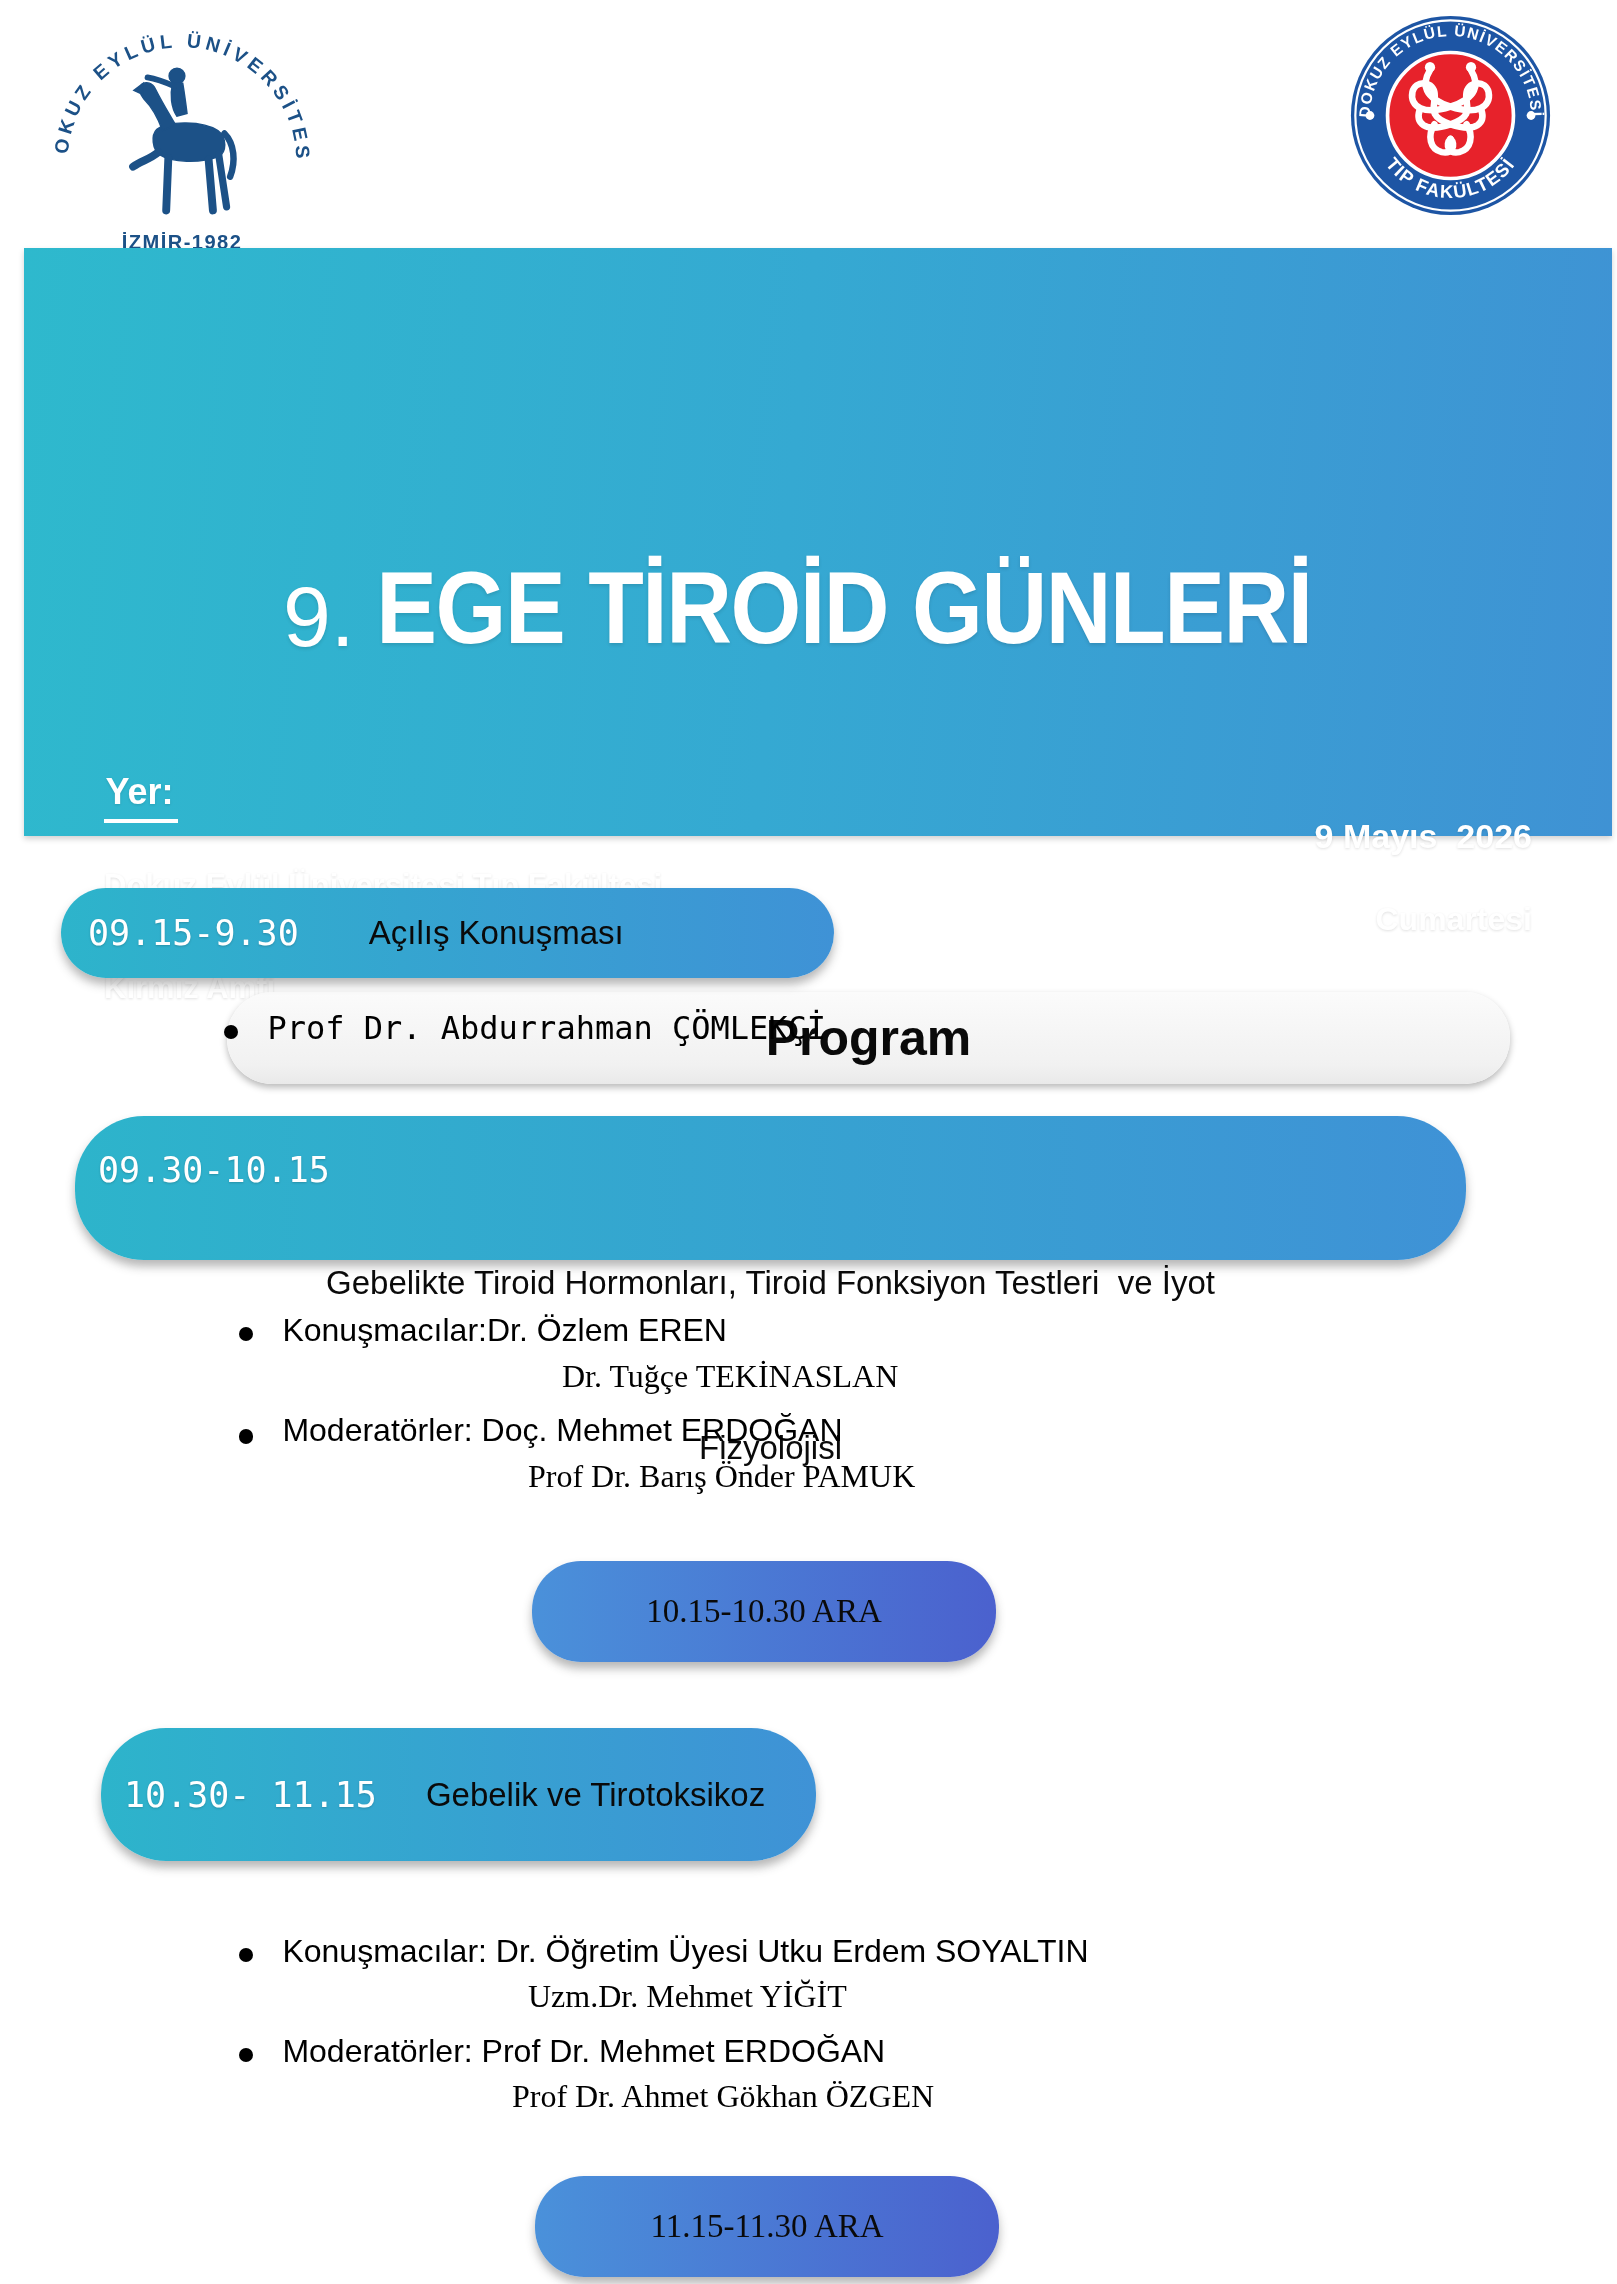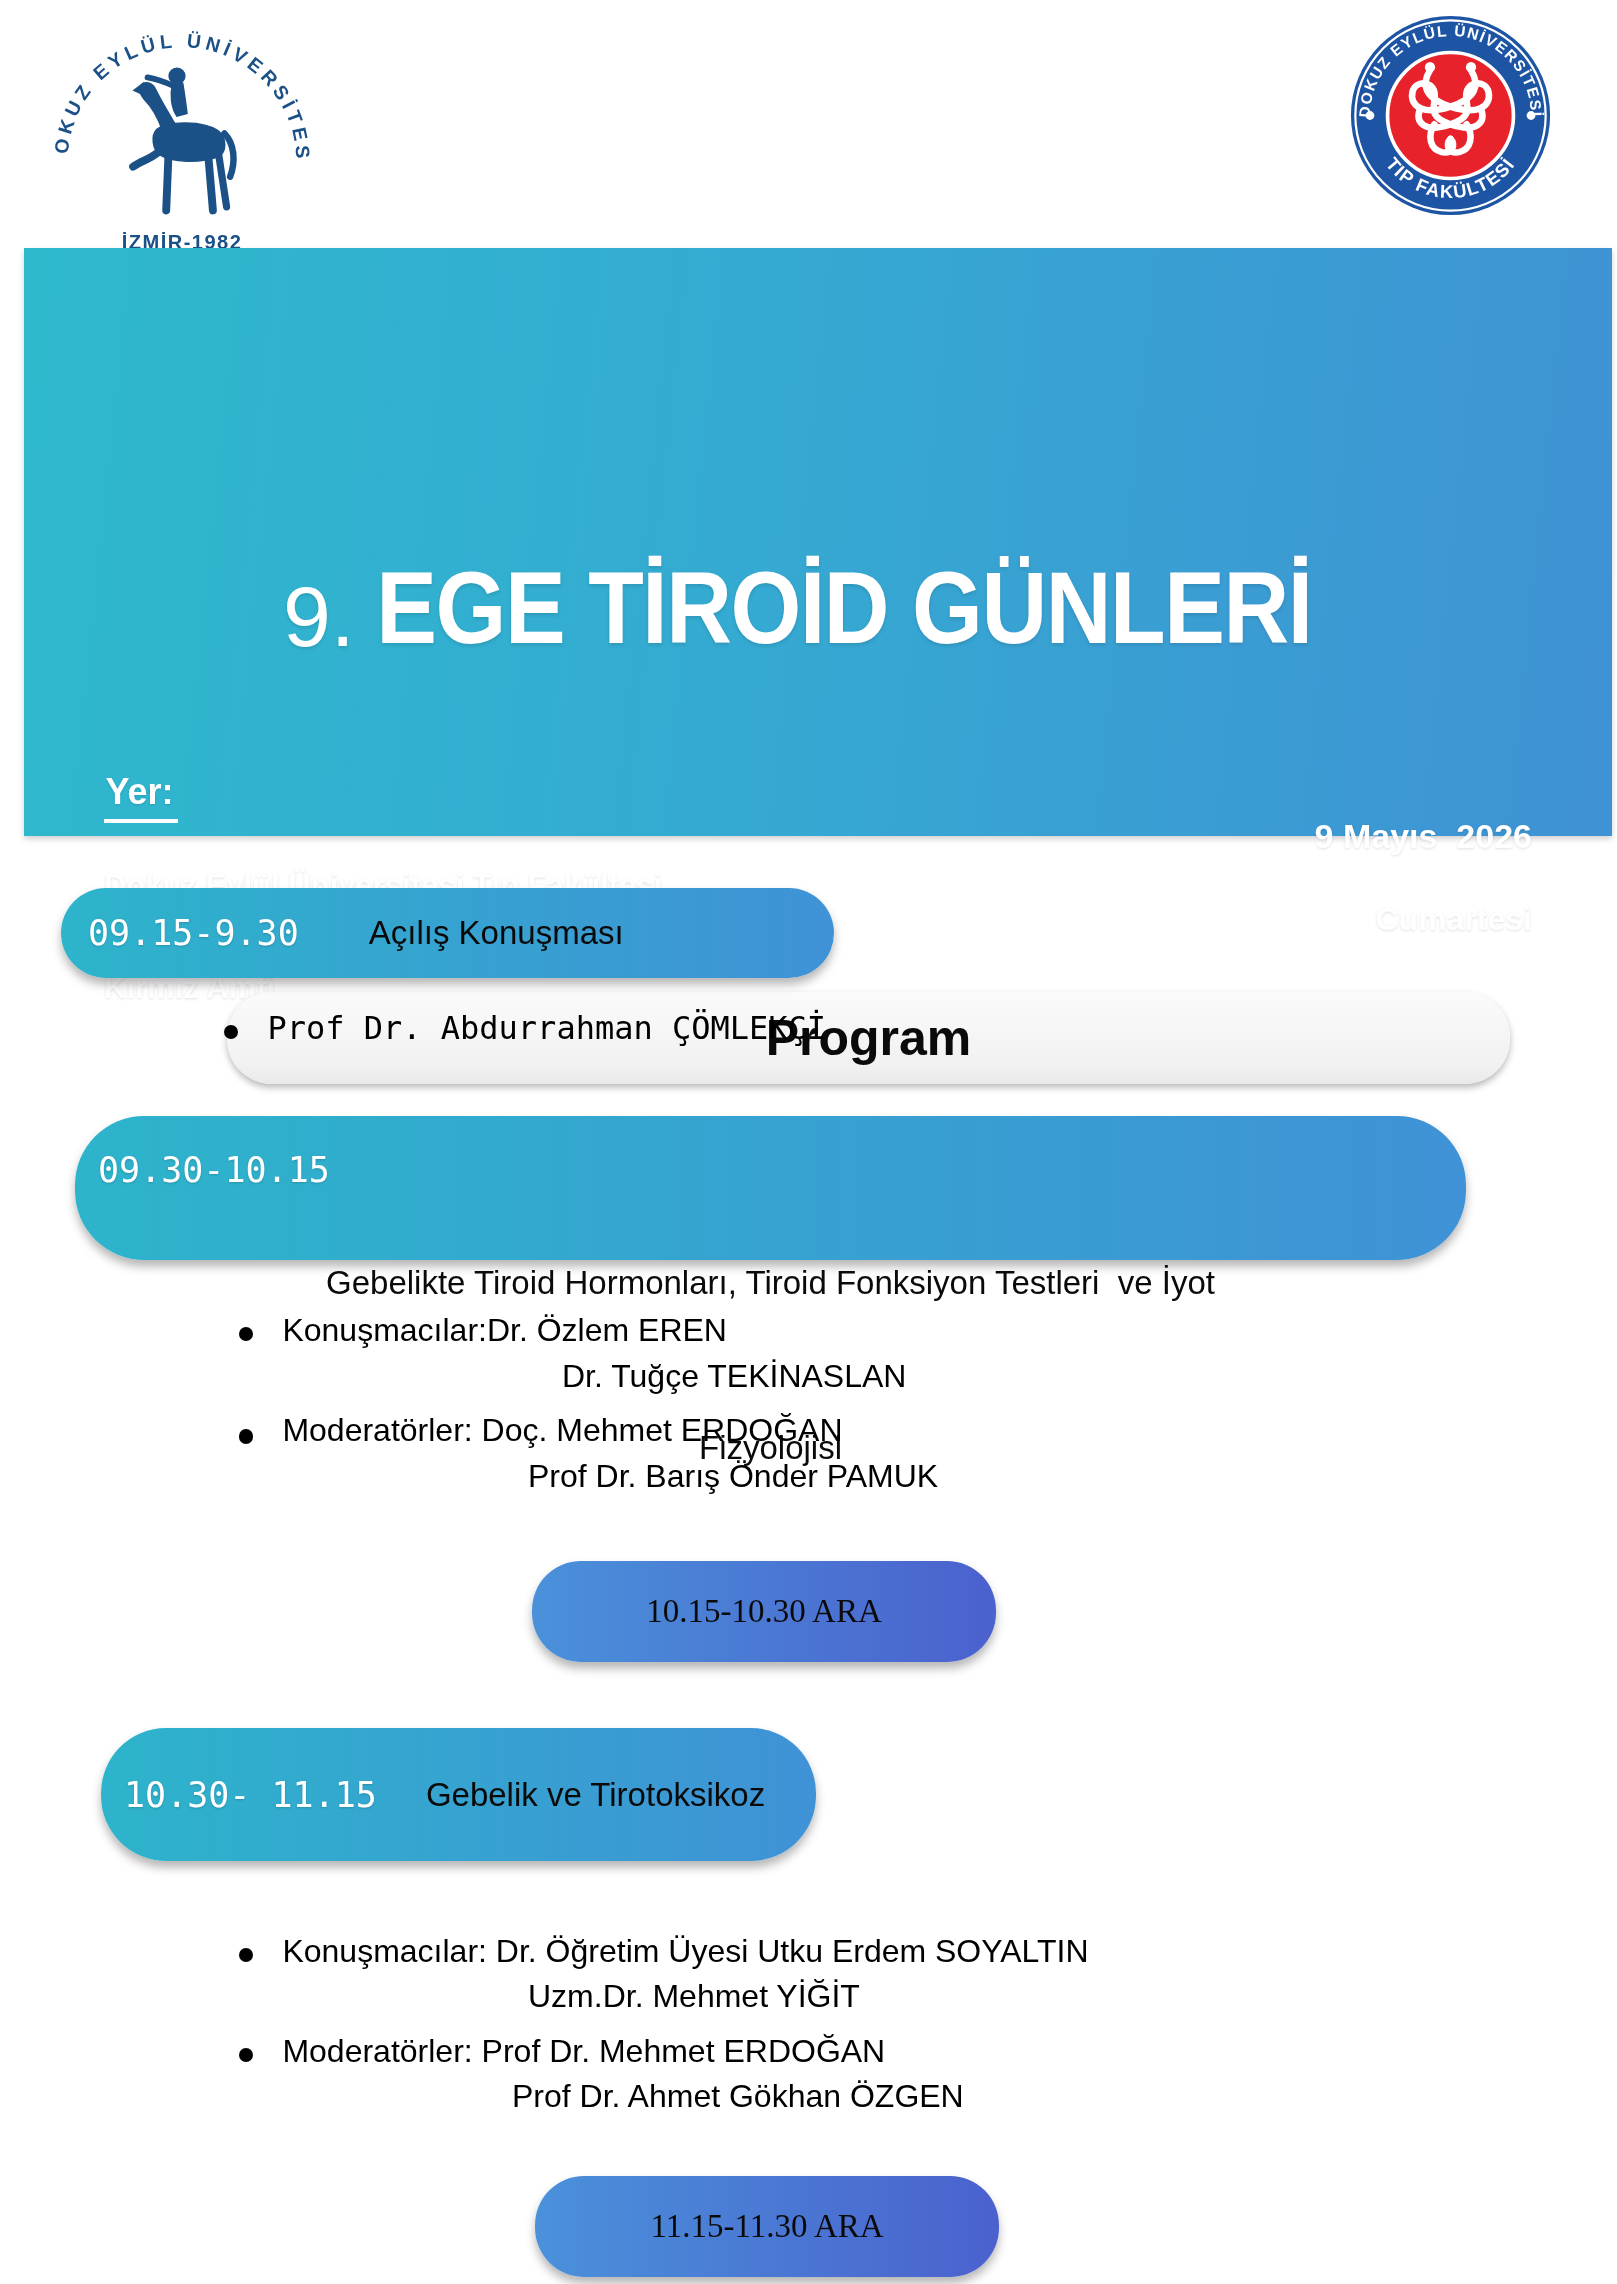--- a/index.html
+++ b/index.html
@@ -64,21 +64,21 @@
   .pill3 .time{margin-left:23px;}
   .pill3 .pill-title{margin-left:49px;}
   .break-pill{width:464px;height:101px;border-radius:49px;display:flex;align-items:center;justify-content:center;}
   .break1{left:532px;top:1561px;}
   .break2{left:535px;top:2176px;}
   .break-label{color:#0a0a0a;font-size:33px;white-space:pre;font-family:Liberation Serif, serif;}
   
   .bullet-row{position:absolute;display:flex;align-items:flex-start;color:#000000;}
   .dot{width:14.4px;height:14.4px;border-radius:50%;background:#000;margin-top:13px;flex:0 0 auto;}
   .bullet-text{margin-left:29px;font-size:32px;white-space:pre;line-height:1.0;}
-  .cont-line{position:absolute;color:#000000;font-size:32px;white-space:pre;}
+  .cont-line{position:absolute;color:#000000;font-size:32px;white-space:pre;font-family:Liberation Serif, serif;}
 </style>
 </head>
 <body>
 
 <div class="page">
 
   <svg class="deu-logo" viewBox="0 0 370 345">
     <defs>
       <path id="deuArc" d="M 26 215 A 158 158 0 1 1 344 215" fill="none"></path>
     </defs>

